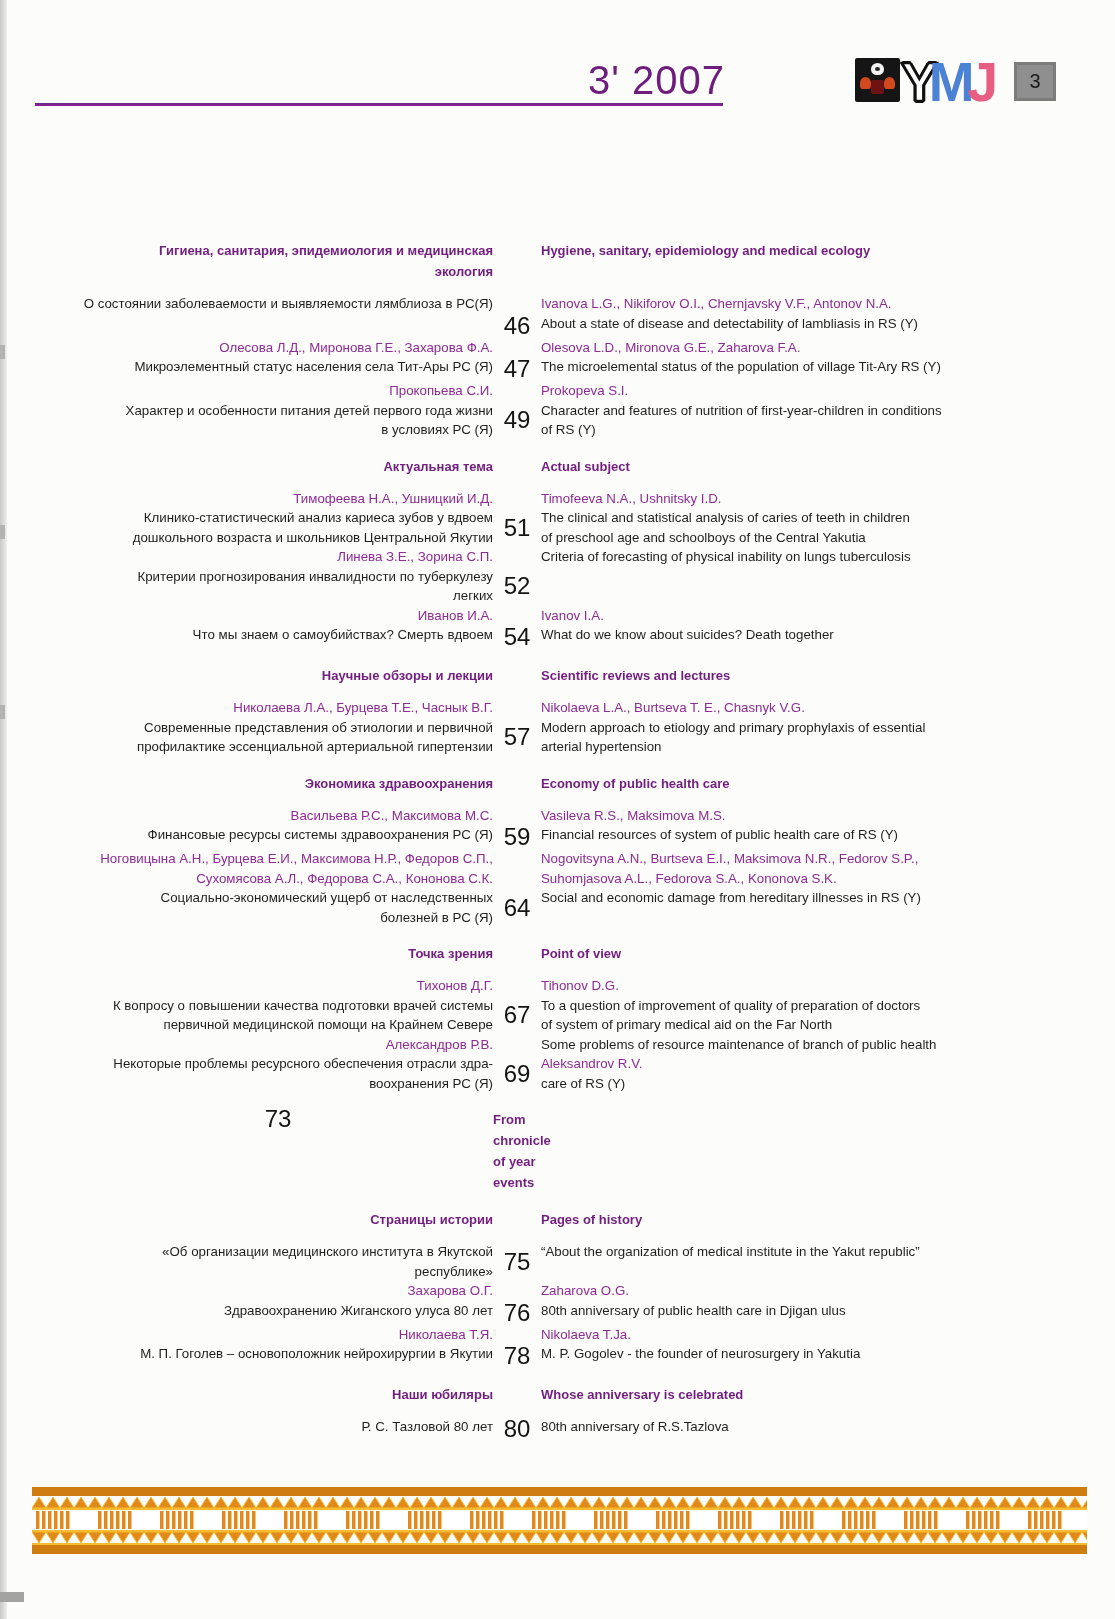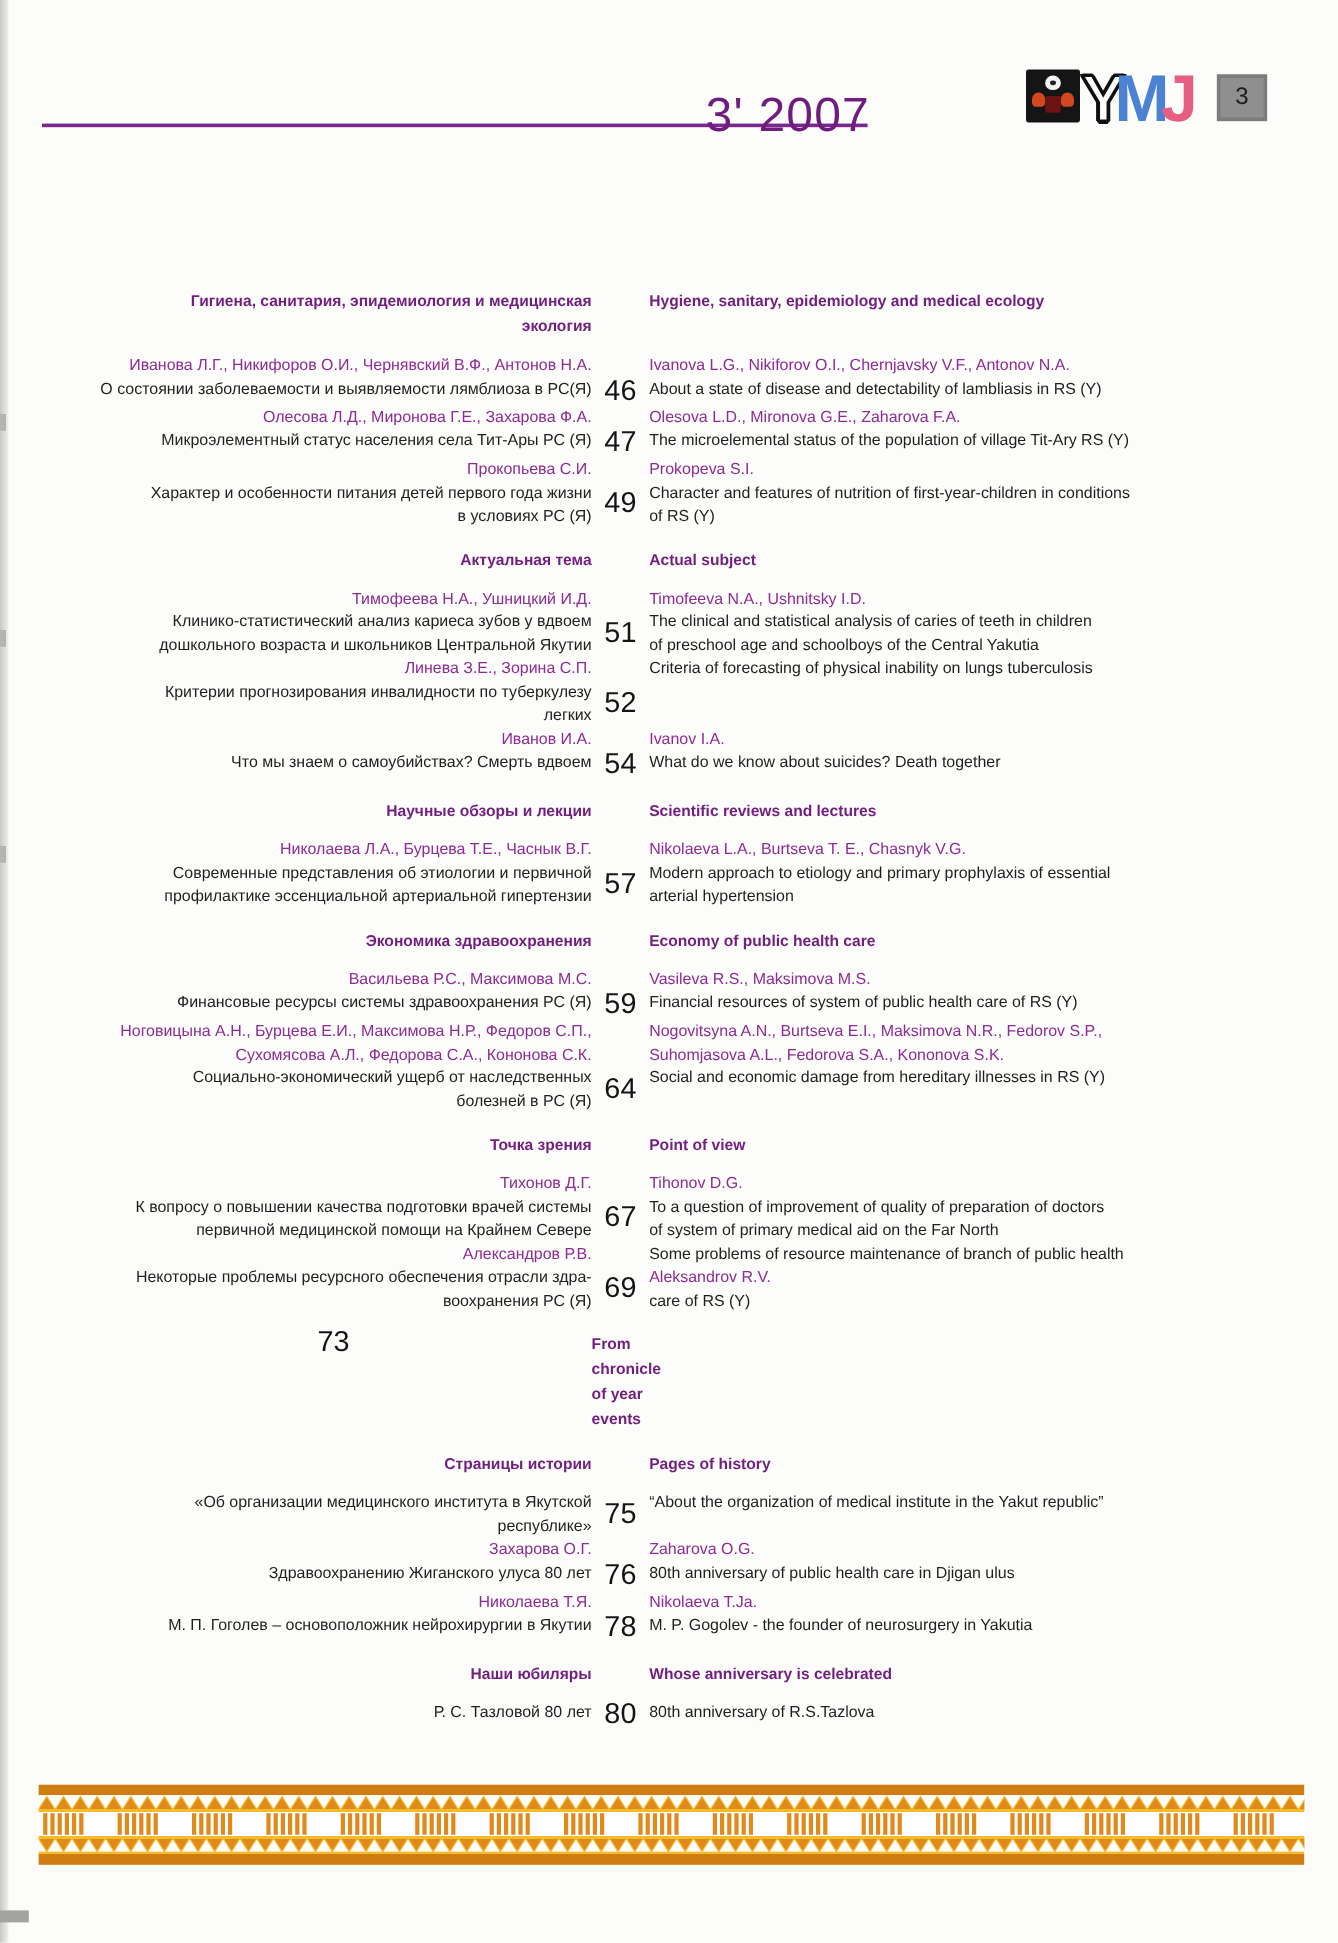--- a/index.html
+++ b/index.html
@@ -10,21 +10,21 @@
     color:#1f1f1f;
   }
   
   .scan-edge{position:absolute;left:0;top:0;bottom:0;width:7px;
     background:linear-gradient(to right,#c8c8c6,#efefed);}
   .scan-mark{position:absolute;left:0;width:5px;height:14px;background:#b3b3b1;}
   .scan-mark-bottom{position:absolute;left:0;width:24px;height:10px;background:#a3a3a1;}
   
   .header-line{position:absolute;left:35px;top:103px;width:688px;height:3px;
     background:linear-gradient(to bottom,#5f2d8e,#93218f);}
-  .issue{position:absolute;left:580px;top:74px;width:145px;text-align:right;
+  .issue{position:absolute;left:580px;top:58px;width:145px;text-align:right;
     font-size:40px;line-height:44px;color:#6e1d7c;letter-spacing:1px;}
   .logo{position:absolute;left:855px;top:58px;display:flex;align-items:flex-start;}
   .emblem{position:relative;width:45px;height:44px;background:#151515;border-radius:2px;flex:0 0 auto;}
   .emblem .head{position:absolute;left:16px;top:5px;width:13px;height:12px;background:#f3f3f3;border-radius:50% 50% 45% 45%;}
   .emblem .head i{position:absolute;left:4px;top:4px;width:5px;height:4px;background:#222;border-radius:50%;}
   .emblem .ep-l,.emblem .ep-r{position:absolute;top:19px;width:11px;height:12px;background:#d2491f;border-radius:50% 50% 30% 30%;}
   .emblem .ep-l{left:5px;} .emblem .ep-r{left:29px;}
   .emblem .base{position:absolute;left:16px;top:22px;width:13px;height:14px;background:#6d1313;border-radius:2px;}
   .letters{display:flex;align-items:flex-start;margin-left:1px;}
   .letters span{font-weight:700;font-size:55px;line-height:48px;}
@@ -88,21 +88,20 @@
           <div class="line h">Гигиена, санитария, эпидемиология и медицинская</div>
           <div class="line h">экология</div>
         </div>
         <div class="cell-num"></div>
         <div class="cell-en">
           <div class="line h">Hygiene, sanitary, epidemiology and medical ecology</div>
         </div>
       </div>
       <div class="toc-row">
         <div class="cell-ru">
-          <div class="line author">Иванова Л.Г., Никифоров О.И., Чернявский В.Ф., Антонов Н.А.</div>
           <div class="line">О состоянии заболеваемости и выявляемости лямблиоза в РС(Я)</div>
         </div>
         <div class="cell-num"><span class="num" style="margin-top: 19.5px;">46</span></div>
         <div class="cell-en">
           <div class="line author">Ivanova L.G., Nikiforov O.I., Chernjavsky V.F., Antonov N.A.</div>
           <div class="line">About a state of disease and detectability of lambliasis in RS (Y)</div>
         </div>
       </div>
       <div class="toc-row">
         <div class="cell-ru">

